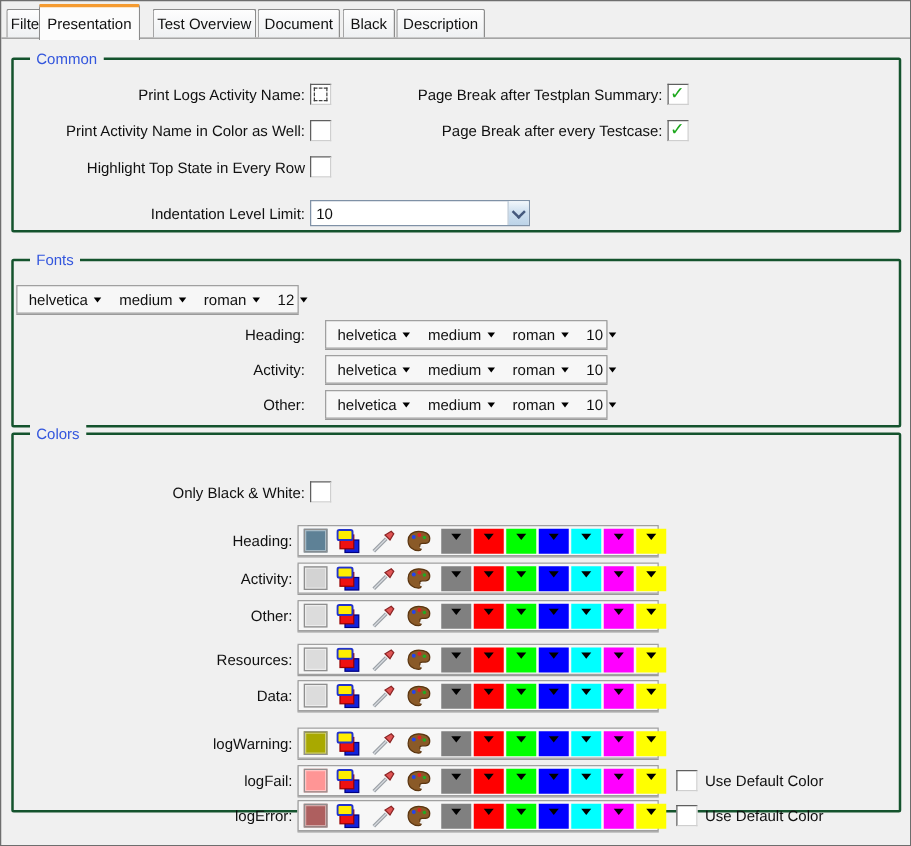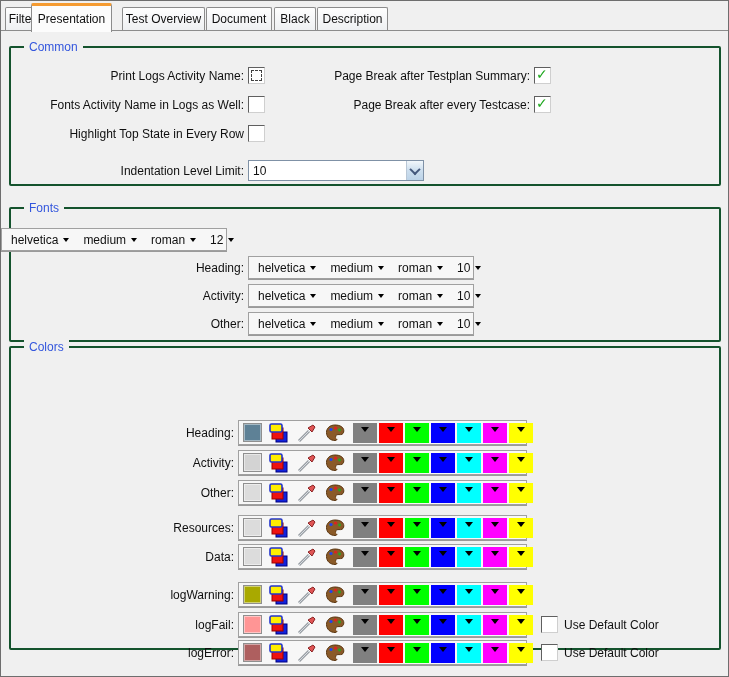--- a/index.html
+++ b/index.html
@@ -49,21 +49,21 @@
     width:17px;height:100%;box-sizing:border-box;border-left:1px solid #b9c7d6;
     background:linear-gradient(#f2f7fb,#cfe0ef 45%,#bcd3e8);
     display:flex;align-items:center;justify-content:center;
   }
   .chev{width:6px;height:6px;border-right:2px solid #44587c;border-bottom:2px solid #44587c;
     transform:rotate(45deg) translate(-1px,-1px);}
   
   .fstrip{
     width:226px;height:23px;box-sizing:border-box;background:#f7f7f7;
     border:1px solid #a0a0a0;box-shadow:0 1px 0 #9a9a9a;
-    display:flex;align-items:center;gap:14px;padding-left:9px;
+    display:flex;align-items:center;gap:14px;padding-left:9px;margin-left:12px;
   }
   .fseg{display:inline-flex;align-items:center;gap:5px;white-space:nowrap;}
   .tri2{width:0;height:0;border-left:3.5px solid transparent;border-right:3.5px solid transparent;
     border-top:4px solid #000;display:inline-block;}
   
   .cstrip{
     width:289px;height:25px;box-sizing:border-box;background:#f7f7f7;
     border:1px solid #a0a0a0;box-shadow:0 1px 0 #9a9a9a;
     display:flex;align-items:center;padding-left:4px;
   }
@@ -106,21 +106,21 @@
 
   <div class="group" style="top:45px;width:712px;height:140px;">
     <span class="gtitle">Common</span>
   </div>
 
   <div class="row" style="top:66px;">
     <span class="lab labL">Print Logs Activity Name:</span>
     <span class="cb focused"></span>
   </div>
   <div class="row" style="top:95px;">
-    <span class="lab labL">Fonts Activity Name in Logs as Well:</span>
+    <span class="lab labL">Print Activity Name in Color as Well:</span>
     <span class="cb"></span>
   </div>
   <div class="row" style="top:124px;">
     <span class="lab labL">Highlight Top State in Every Row</span>
     <span class="cb"></span>
   </div>
   <div class="row" style="top:95px;">
     <span class="lab labR">Page Break after every Testcase:</span>
     <span class="cb checked"></span>
   </div>
@@ -223,20 +223,24 @@
           <span>10</span>
           <i class="tri2"></i>
         </span>
     </div>
   </div>
 
   <div class="group" style="top:345px;width:712px;height:304px;">
     <span class="gtitle">Colors</span>
   </div>
 
+  <div class="row" style="top:384px;">
+    <span class="lab labL">Only Black &amp; White:</span>
+    <span class="cb"></span>
+  </div>
 
   <div class="row" style="top:419px;">
     <span class="lab labC">Heading:</span>
     <div class="cstrip">
       <span class="cur" style="background-color: rgb(94, 129, 150);"></span>
     <span class="cicon">
           <svg width="20" height="20" viewBox="0 0 20 20">
             <rect x="7" y="9" width="11" height="10" fill="#1122dd" stroke="#000080"></rect>
             <rect x="3" y="5" width="11" height="11" fill="#ee1111" stroke="#990000"></rect>
             <rect x="1" y="1" width="12" height="8" rx="1.5" fill="#ffee00" stroke="#2233cc" stroke-width="1.6"></rect>

